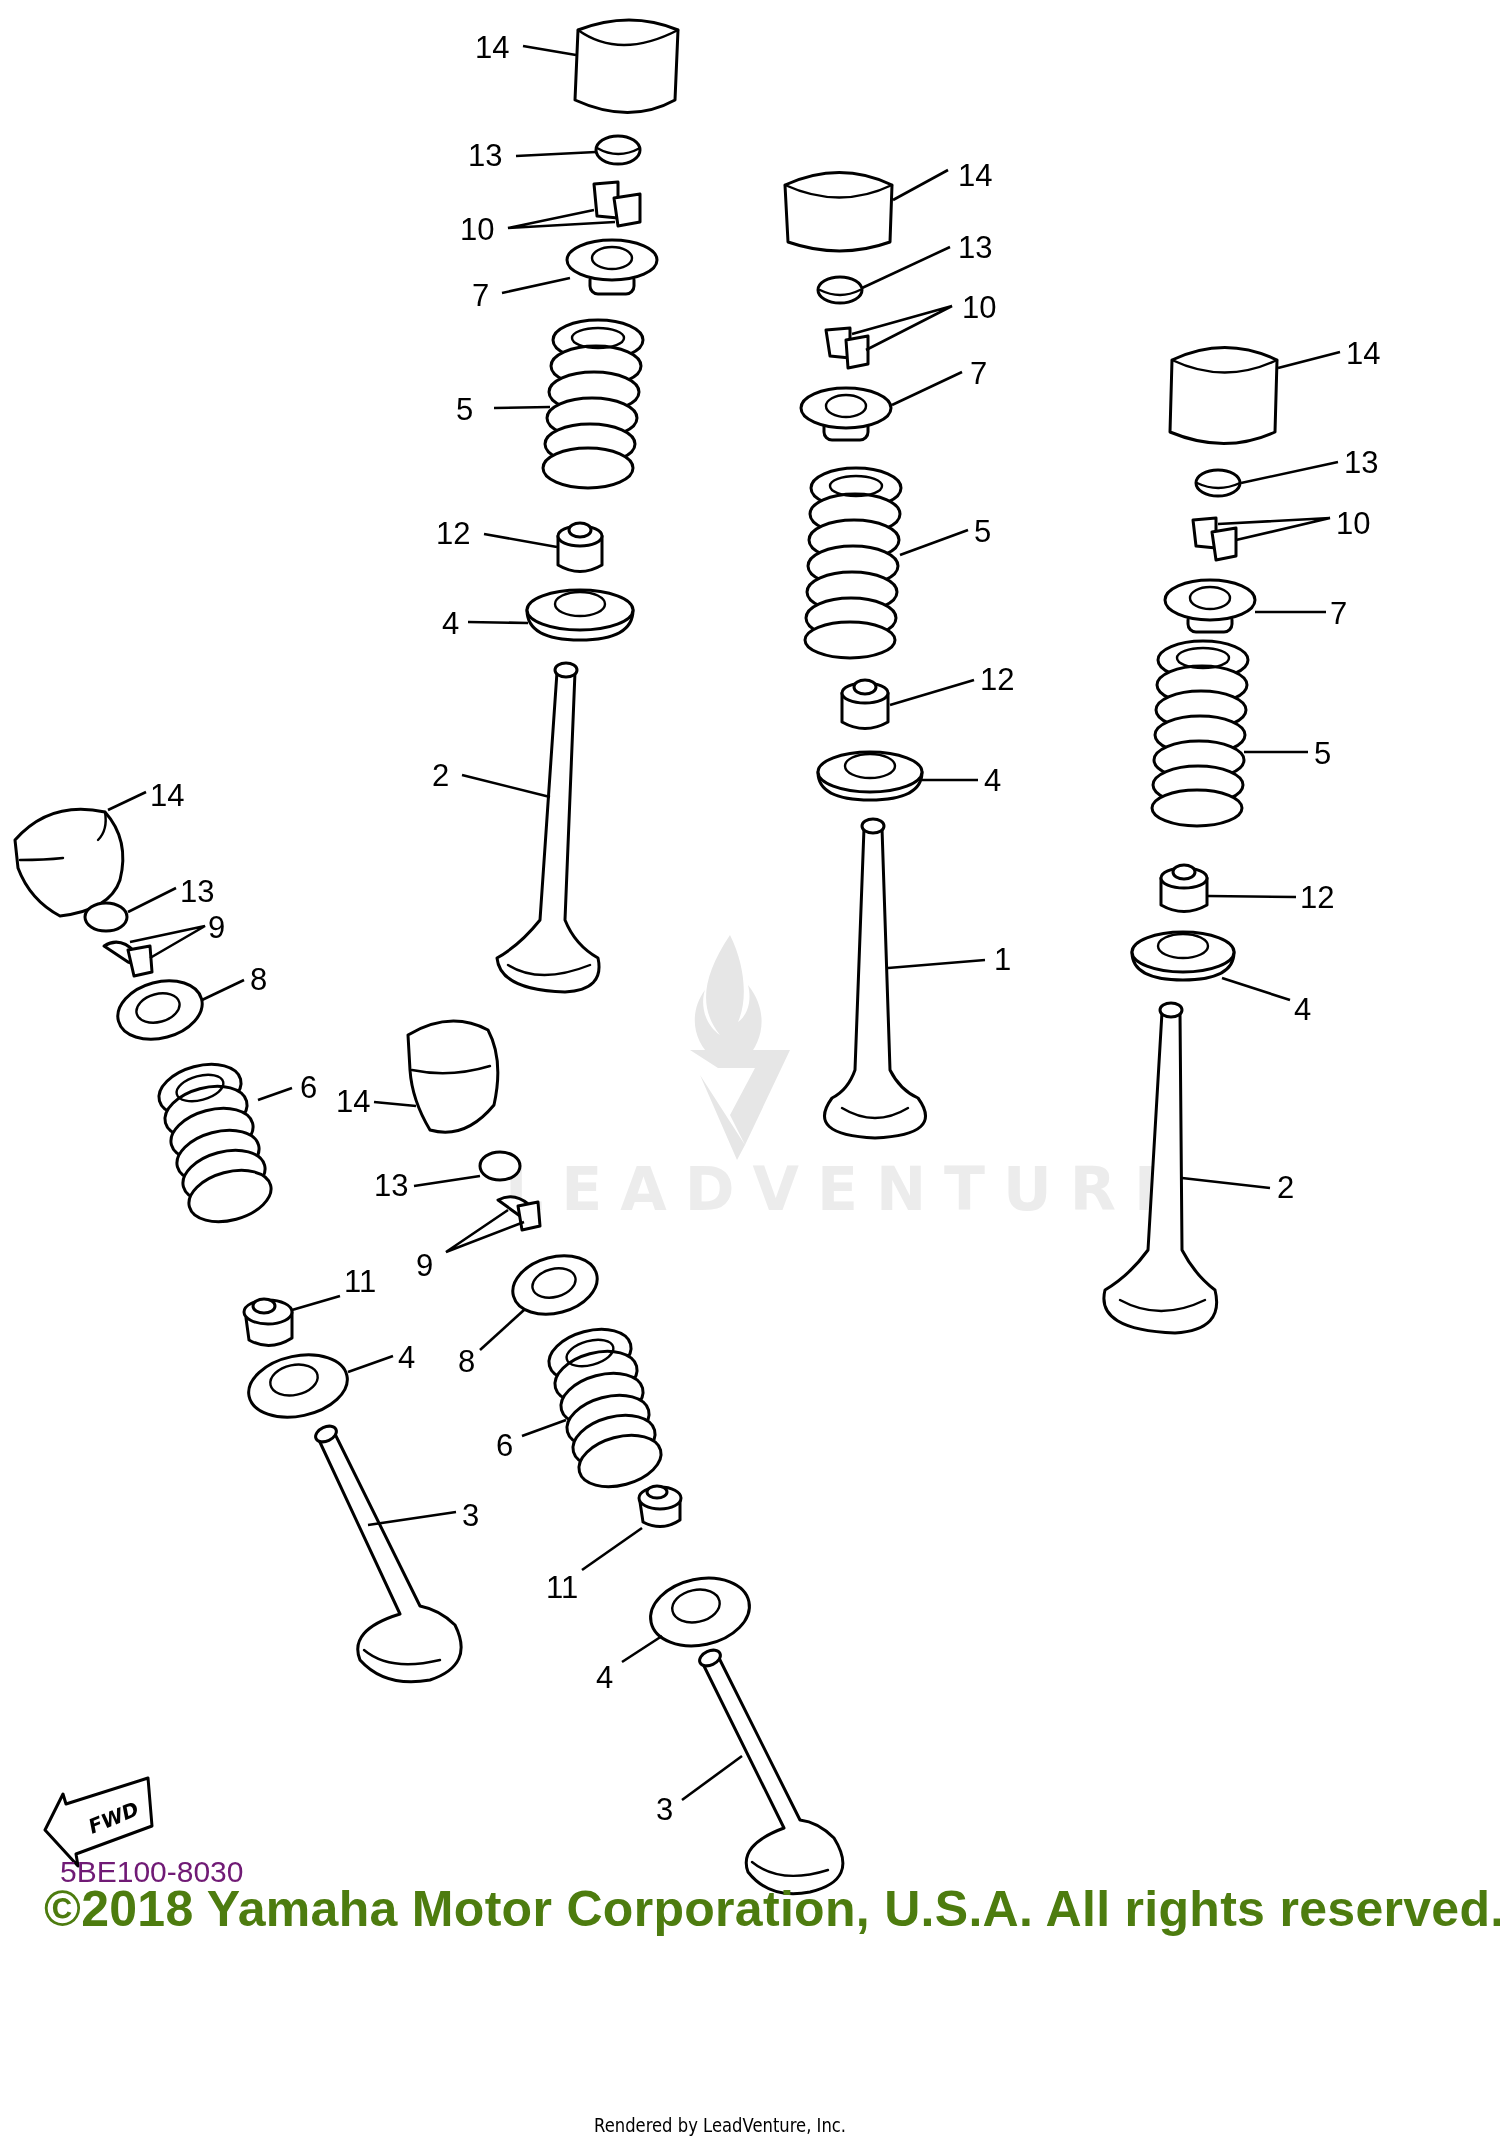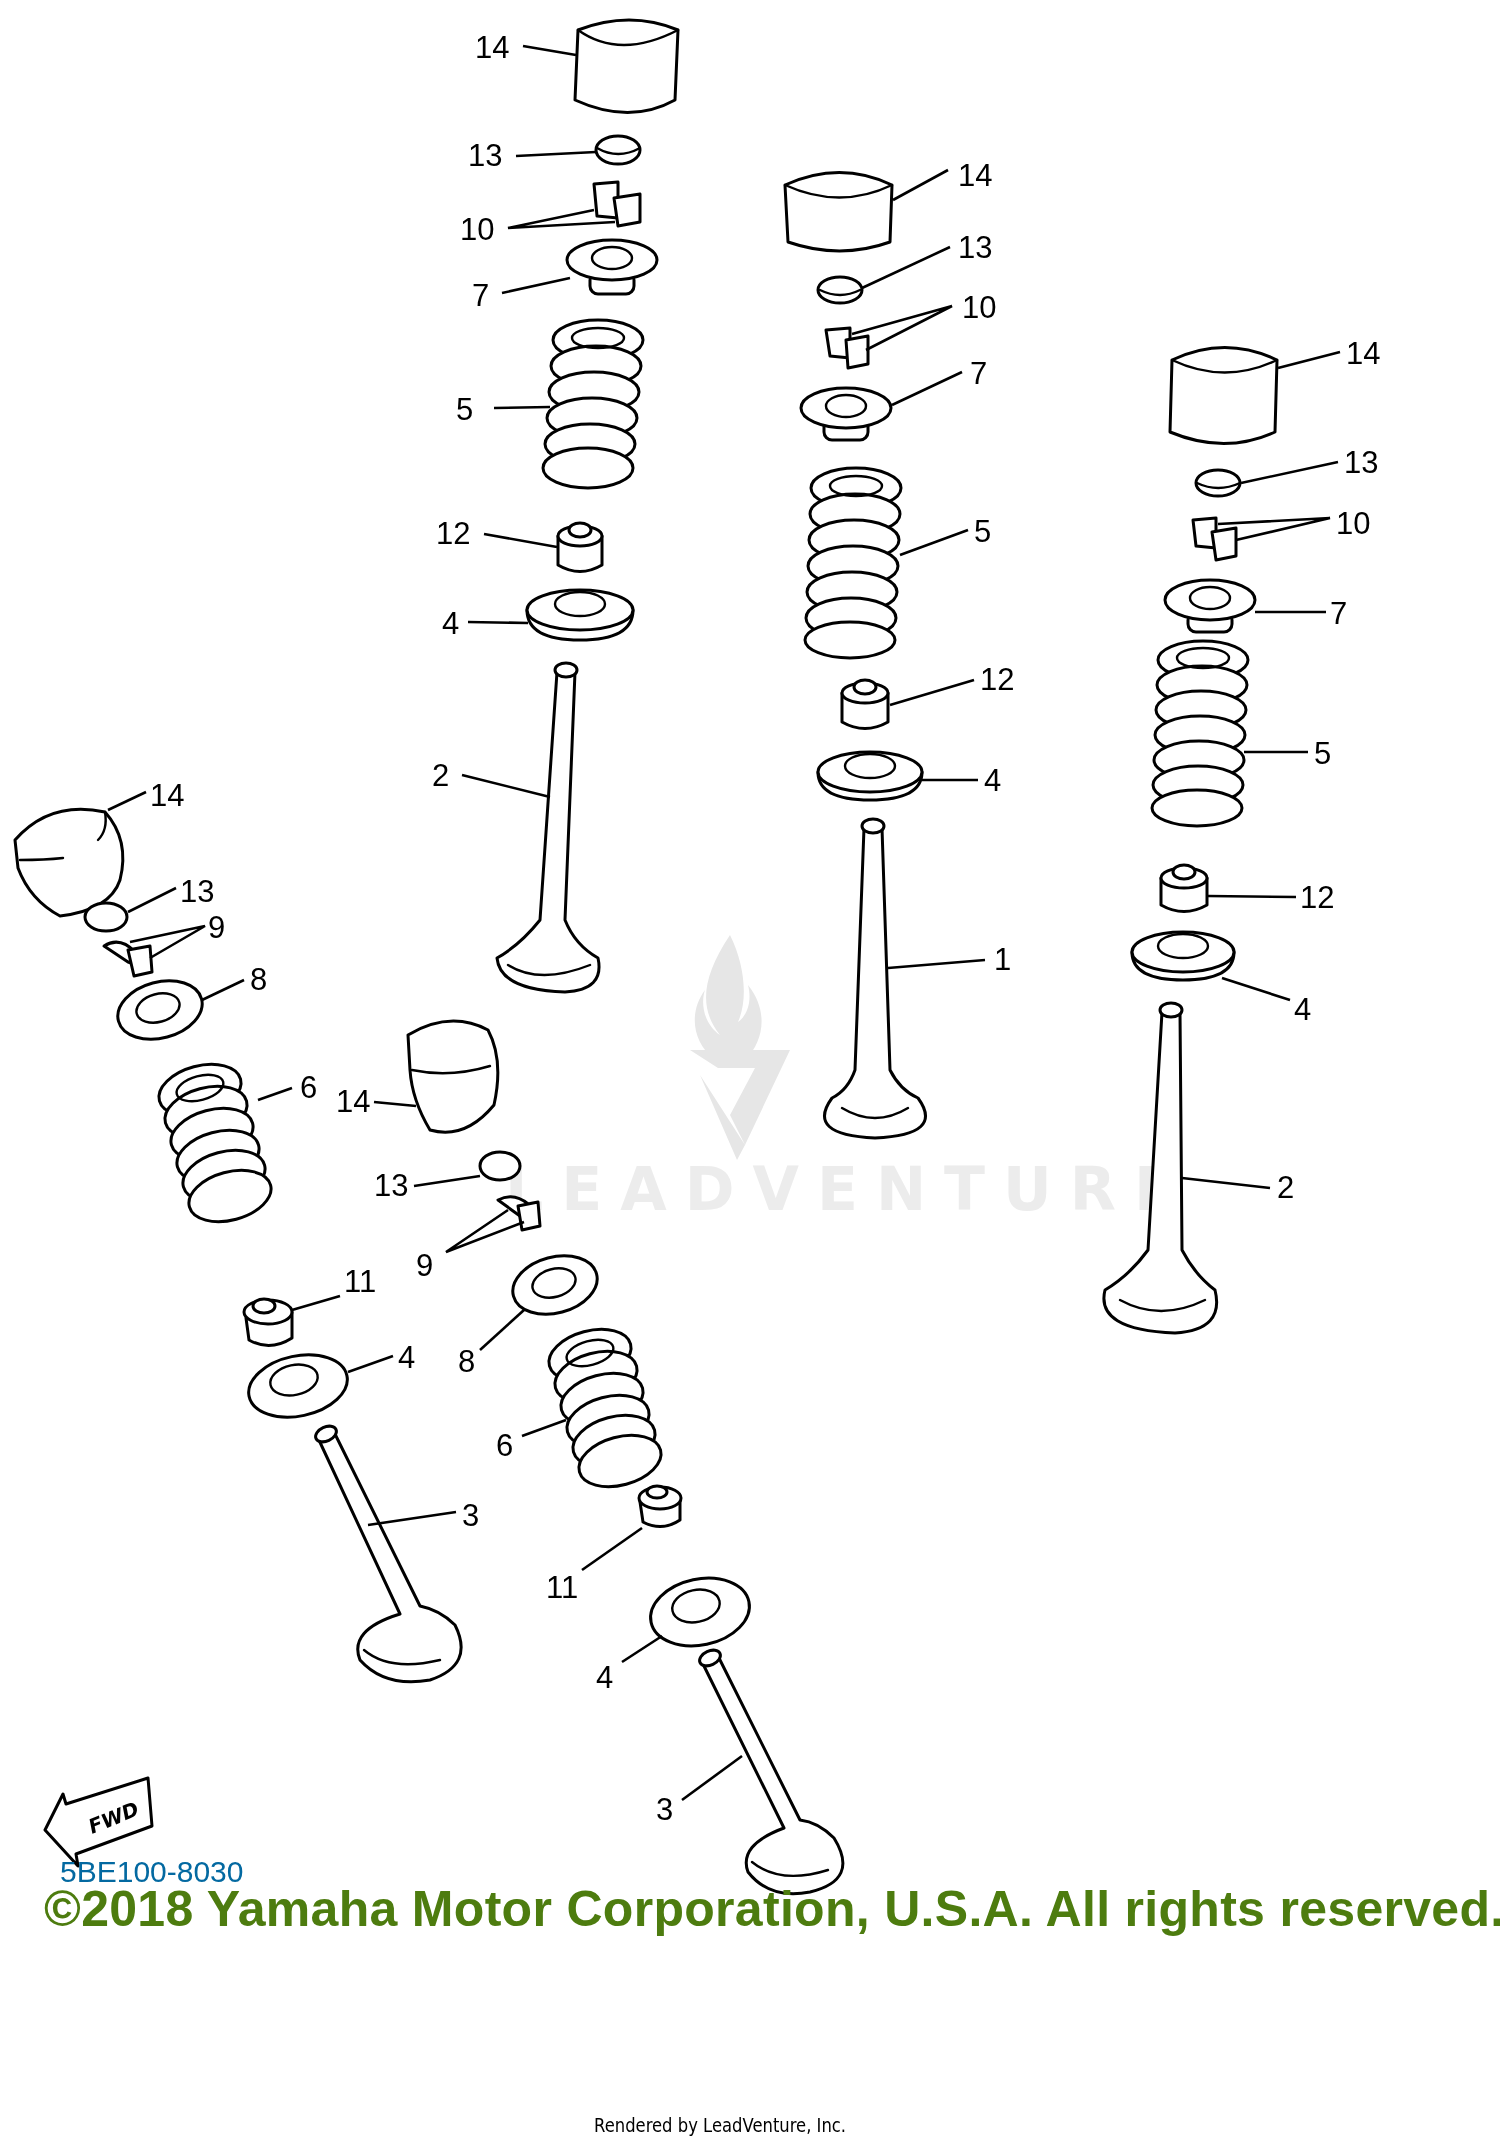--- a/index.html
+++ b/index.html
@@ -4,21 +4,21 @@
 <style>
   html,body{margin:0;padding:0;background:#ffffff;}
   body{width:1500px;height:2148px;position:relative;overflow:hidden;font-family:"Liberation Sans",sans-serif;}
   #diagram{position:absolute;left:0;top:0;width:1500px;height:2148px;}
   .part{fill:#fff;stroke:#000;stroke-width:3;stroke-linejoin:round;stroke-linecap:round;}
   .thin{fill:none;stroke:#000;stroke-width:2.4;stroke-linecap:round;}
   .leader{fill:none;stroke:#000;stroke-width:2.6;}
   .callout{font-family:"Liberation Sans",sans-serif;font-size:31px;fill:#000;}
   .wm{fill:#e6e6e6;}
   .wm-text{font-family:"DejaVu Sans",sans-serif;font-weight:bold;font-size:60px;letter-spacing:18px;fill:#ececec;}
-  .footer-code{position:absolute;left:60px;top:1855px;font-size:30px;color:#0369a1;}
+  .footer-code{position:absolute;left:60px;top:1855px;font-size:30px;color:#701a75;}
   .footer-copy{position:absolute;left:44px;top:1880px;font-size:50px;color:#4d7c0f;white-space:nowrap;letter-spacing:0.3px;font-weight:bold;}
   .footer-render{position:absolute;left:594px;top:2113px;font-family:"DejaVu Sans",sans-serif;font-size:20px;color:#000;transform:scaleX(0.82);transform-origin:left top;white-space:nowrap;}
 </style>
 </head>
 <body>
 
 <svg id="diagram" viewBox="0 0 1500 2148" xmlns="http://www.w3.org/2000/svg">
 
   <g>
     <path class="wm" d="M730 935 C700 980 700 1010 720 1035 C705 1025 700 1005 705 990 C690 1010 690 1040 715 1060 L745 1060 C765 1040 768 1010 748 985 C752 1000 748 1015 738 1022 C748 1000 745 965 730 935 Z"></path>

